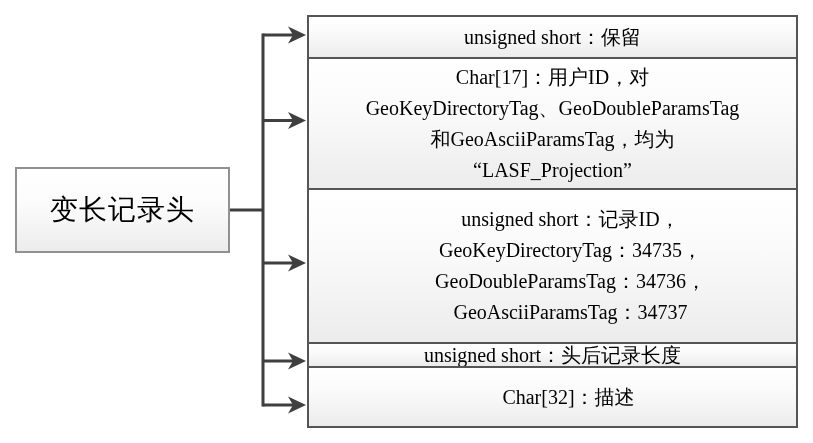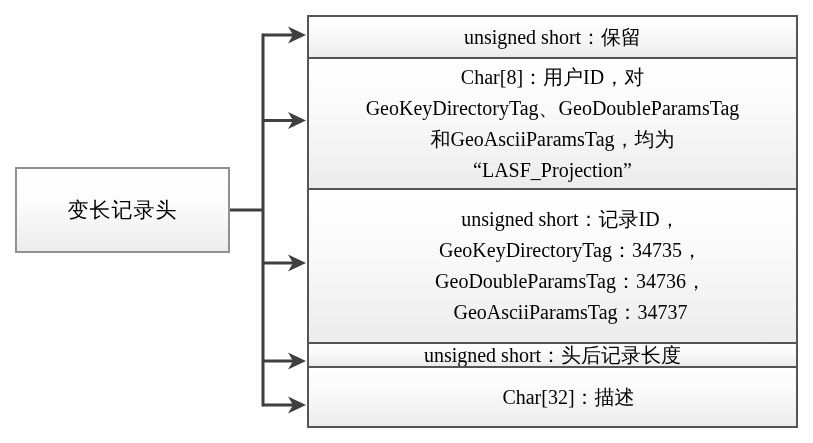--- a/index.html
+++ b/index.html
@@ -29,21 +29,21 @@
     left: 15px;
     top: 167px;
     width: 215px;
     height: 86px;
     box-sizing: border-box;
     border: 2px solid #919191;
     background: linear-gradient(180deg, #ffffff 0%, #fbfbfb 45%, #ececec 100%);
     display: flex;
     align-items: center;
     justify-content: center;
-    font-size: 21px;
+    font-size: 28px;
     letter-spacing: 1px;
   }
   .field-column {
     position: absolute;
     left: 307px;
     top: 15px;
     width: 491px;
     height: 413px;
     box-sizing: border-box;
     border: 2px solid #555555;
@@ -93,21 +93,21 @@
     <polygon points="306,361 288,352.5 293,361 288,369.5" fill="#3f3f3f"></polygon>
     <polygon points="306,405 288,396.5 293,405 288,413.5" fill="#3f3f3f"></polygon>
   </svg>
 
   <div class="root-node">
     <span>变长记录头</span>
   </div>
 
   <div class="field-column">
     <div class="field-node fn-reserved">unsigned short：保留</div>
-    <div class="field-node fn-user-id">Char[8]：用户ID，对
+    <div class="field-node fn-user-id">Char[17]：用户ID，对
 GeoKeyDirectoryTag、GeoDoubleParamsTag
 和GeoAsciiParamsTag，均为
 “LASF_Projection”</div>
     <div class="field-node fn-record-id">unsigned short：记录ID，
 GeoKeyDirectoryTag：34735，
 GeoDoubleParamsTag：34736，
 GeoAsciiParamsTag：34737</div>
     <div class="field-node fn-record-length">unsigned short：头后记录长度</div>
     <div class="field-node fn-description">Char[32]：描述</div>
   </div>

